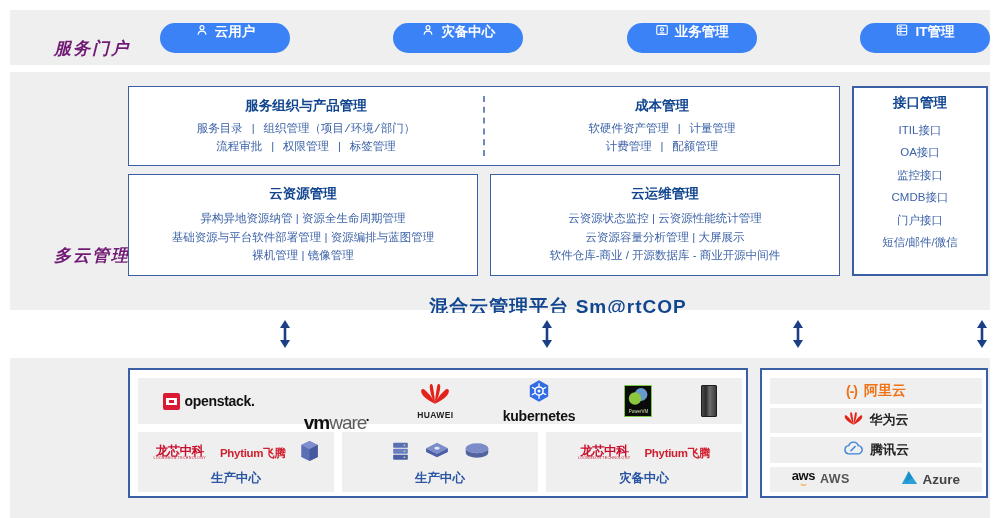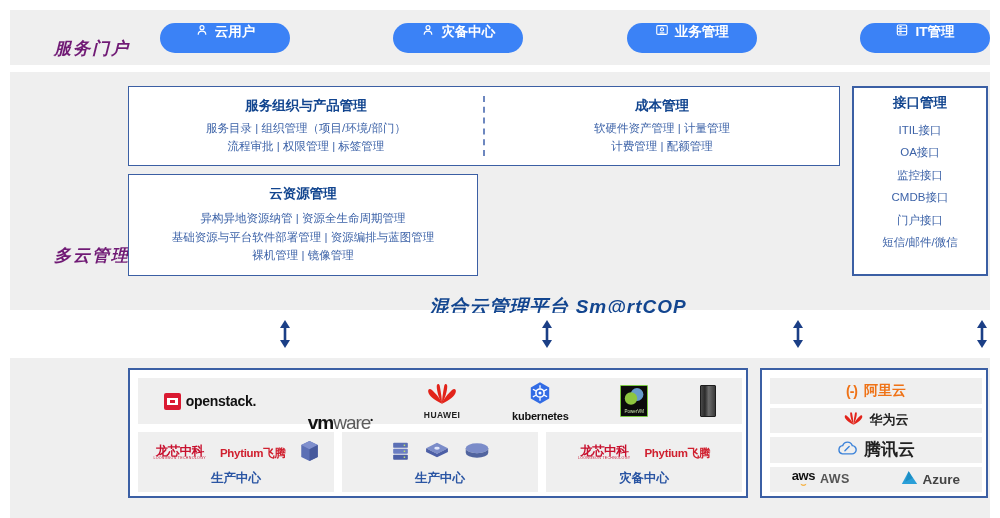--- a/index.html
+++ b/index.html
@@ -63,21 +63,21 @@
   #box-ops{left:0;top:0;width:712px;height:80px;display:flex;align-items:stretch;}
   #box-ops .ops-title{
     width:150px;display:flex;align-items:center;justify-content:center;
     font-size:15px;font-weight:bold;color:#12458f;
   }
   .ops-col{
     flex:1;display:flex;flex-direction:column;align-items:center;justify-content:center;
     padding:16px 6px;box-sizing:border-box;
   }
   .ops-col .h{font-size:13.5px;font-weight:bold;color:#12458f;margin-bottom:5px;}
-  .ops-col .l{font-size:11.5px;color:#3d63a8;line-height:1.55;white-space:nowrap;}
+  .ops-col .l{font-size:11.5px;color:#3d63a8;line-height:1.55;white-space:nowrap;font-family:Liberation Mono, monospace;}
   .vdash{
     width:0;border-left:2px dashed #6d87bf;
     margin:9px 0;
   }
 
   #box-res{left:0;top:88px;width:350px;height:102px;}
   #box-ops-maint{left:362px;top:88px;width:350px;height:102px;}
   .sub{
     display:flex;flex-direction:column;align-items:center;justify-content:center;
     height:100%;box-sizing:border-box;padding:0 6px;
@@ -89,21 +89,21 @@
   .api-panel{
     display:flex;flex-direction:column;align-items:center;
     height:100%;box-sizing:border-box;padding:6px 0;
   }
   .api-panel .h{font-size:13.5px;font-weight:bold;color:#12458f;margin-bottom:7px;}
   .api-panel .l{font-size:11.5px;color:#3d63a8;line-height:1.95;white-space:nowrap;}
 
   .platform-title{
     position:absolute;left:0;top:208px;width:860px;
     text-align:center;
-    font-size:19px;font-weight:bold;font-style:italic;
+    font-size:19px;font-weight:bold;
     color:#12458f;letter-spacing:1px;
   }
 
   
   #api-band{top:313px;height:42px;background:#ffffff;}
   .arrows{position:absolute;left:118px;top:0;width:860px;height:42px;}
   .arrow{position:absolute;top:6px;width:14px;height:30px;}
 
   
   #res-band{top:358px;height:184px;}
@@ -147,36 +147,36 @@
   .lg-os-mark::before{content:"";position:absolute;left:3px;top:5px;width:11px;height:7px;
     background:#ffffff;}
   .lg-os-mark::after{content:"";position:absolute;left:6px;top:7px;width:5px;height:3px;
     background:#da1a32;}
   .lg-os-text{font-size:14px;font-weight:bold;color:#111;letter-spacing:-.3px;}
   .lg-vm{font-size:19px;font-weight:bold;color:#111;letter-spacing:-1px;margin-top:44px;}
   .lg-vm i{font-style:normal;color:#5b5b5b;font-weight:normal;}
   .hw-wrap{display:flex;flex-direction:column;align-items:center;gap:1px;}
   .hw-text{font-size:8.5px;font-weight:bold;color:#222;letter-spacing:.4px;}
   .k8-wrap{display:flex;flex-direction:column;align-items:center;gap:1px;}
-  .k8-text{font-size:11px;font-weight:bold;color:#111;letter-spacing:-.2px;}
+  .k8-text{font-size:14px;font-weight:bold;color:#111;letter-spacing:-.2px;}
   .pv-tile{width:26px;height:30px;background:#0b0b0b;border:1px solid #7ac943;
     position:relative;border-radius:1px;overflow:hidden;}
   .pv-text{position:absolute;bottom:2px;left:0;right:0;text-align:center;
     font-size:4.5px;color:#cfe8b0;}
   .rack{width:14px;height:30px;background:linear-gradient(90deg,#4a4a4a 0%,#2b2b2b 28%,#6d6d6d 55%,#3a3a3a 100%);
     border-radius:1px;border:1px solid #1d1d1d;}
   .ls-wrap{display:flex;flex-direction:column;align-items:center;line-height:1;}
   .ls-main{font-size:12.5px;font-weight:bold;color:#c8102e;letter-spacing:-.5px;}
   .ls-sub{font-size:3.6px;color:#c8102e;letter-spacing:.3px;}
   .phy{font-size:11.5px;font-weight:bold;color:#d0202f;letter-spacing:-.3px;white-space:nowrap;}
 
   .ali-mark{font-size:14px;font-weight:bold;color:#ef7216;letter-spacing:-1px;}
   .ali-text{font-size:14px;font-weight:bold;color:#ef7216;}
   .hwc-text{font-size:13px;font-weight:bold;color:#222;}
-  .tx-text{font-size:17px;font-weight:bold;color:#222;}
+  .tx-text{font-size:13px;font-weight:bold;color:#222;}
   .aws-mark{display:flex;flex-direction:column;align-items:center;line-height:1;}
   .aws-m1{font-size:13px;font-weight:bold;color:#111;letter-spacing:-.5px;}
   .aws-m2{font-size:9px;color:#f6a623;margin-top:-2px;}
   .aws-text{font-size:12.5px;color:#555;letter-spacing:.5px;}
   .az-text{font-size:13.5px;color:#444;}
 </style>
 </head>
 <body>
 
 <div class="page">
@@ -253,20 +253,28 @@
 
       <div class="bluebox" id="box-res">
         <div class="sub">
           <div class="h">云资源管理</div>
           <div class="l">异构异地资源纳管 | 资源全生命周期管理</div>
           <div class="l">基础资源与平台软件部署管理 | 资源编排与蓝图管理</div>
           <div class="l">裸机管理 | 镜像管理</div>
         </div>
       </div>
 
+      <div class="bluebox" id="box-ops-maint">
+        <div class="sub">
+          <div class="h">云运维管理</div>
+          <div class="l">云资源状态监控 | 云资源性能统计管理</div>
+          <div class="l">云资源容量分析管理 | 大屏展示</div>
+          <div class="l">软件仓库-商业 / 开源数据库 - 商业开源中间件</div>
+        </div>
+      </div>
 
       <div class="bluebox thick" id="box-api">
         <div class="api-panel">
           <div class="h">接口管理</div>
           <div class="l">ITIL接口</div>
           <div class="l">OA接口</div>
           <div class="l">监控接口</div>
           <div class="l">CMDB接口</div>
           <div class="l">门户接口</div>
           <div class="l">短信/邮件/微信</div>

